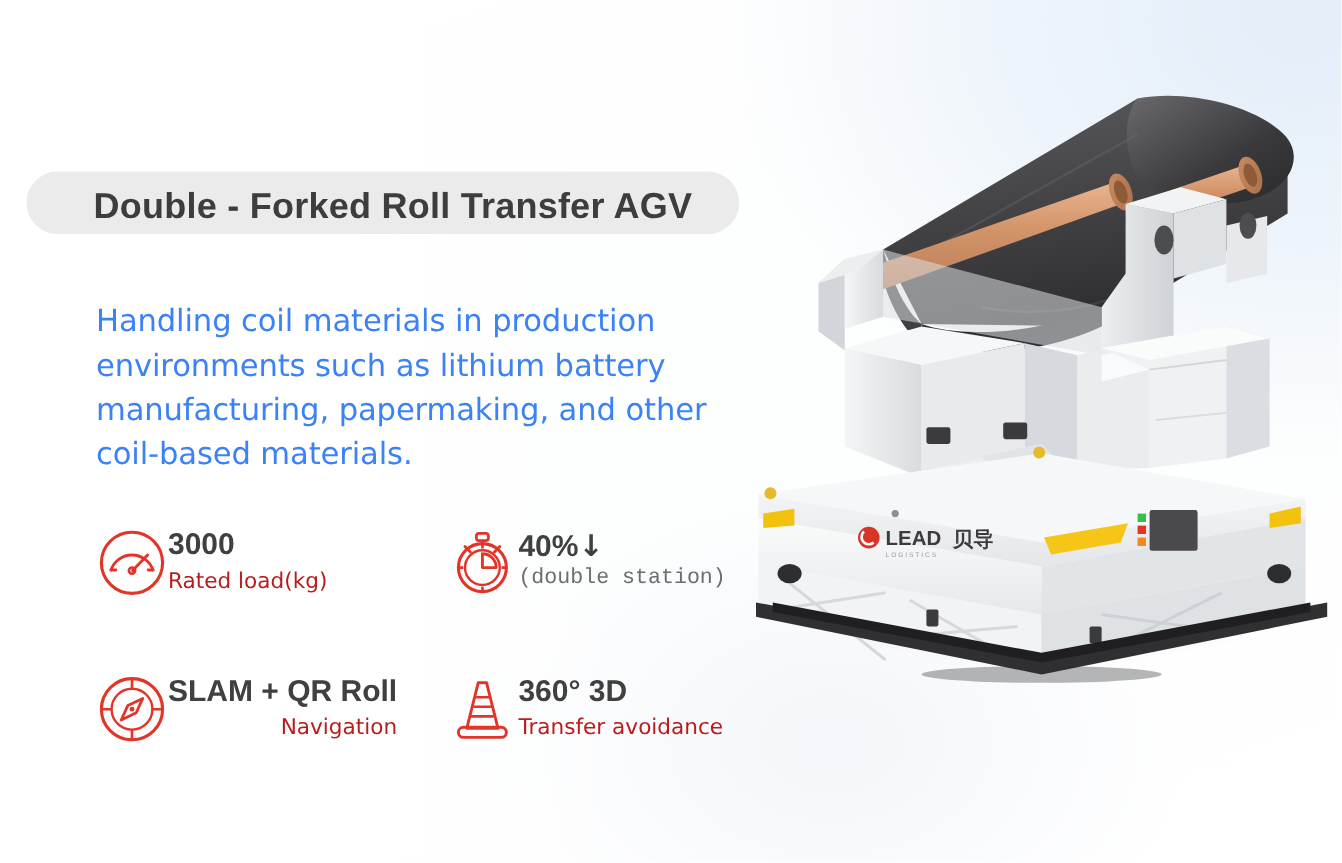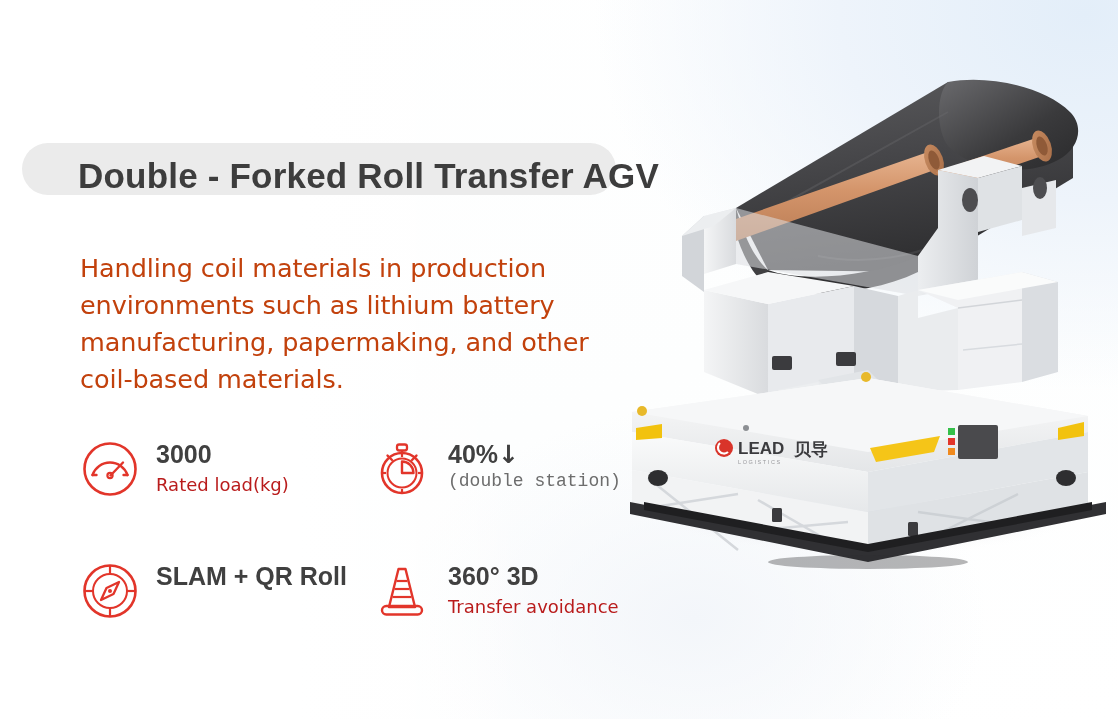--- a/index.html
+++ b/index.html
@@ -29,51 +29,51 @@
   #title-pill {
     position:absolute; left:22px; top:143px;
     width:594px; height:52px;
     background:#ebebeb;
     border-radius:26px;
   }
   #title-text {
     position:absolute; left:78px; top:156px;
     font-family:"Liberation Sans", sans-serif;
     font-weight:bold;
-    font-size:35px;
+    font-size:30px;
     letter-spacing:0.2px;
     color:#3d3d3d;
     white-space:nowrap;
   }
   #description {
     position:absolute; left:80px; top:250px;
     width:560px;
     font-family:"DejaVu Sans", sans-serif;
     font-size:25.5px;
     line-height:37px;
-    color:#c2410c;
+    color:#3b82f6;
     letter-spacing:-0.1px;
   }
 
   
   #specs {
     position:absolute; left:80px; top:437px;
     width:570px;
     display:grid;
     grid-template-columns:292px 278px;
     grid-template-rows:122px auto;
   }
   .spec-item { display:flex; align-items:flex-start; }
   .spec-icon {
     width:60px; height:60px;
     flex:0 0 60px;
     margin-top:2px;
   }
   .spec-icon svg { display:block; width:60px; height:60px; }
-  .spec-text { margin-left:16px; padding-top:3px; }
+  .spec-text { padding-top:3px; }
   .spec-value {
     font-family:"Liberation Sans", sans-serif;
     font-weight:bold;
     font-size:25px;
     color:#404040;
     line-height:29px;
     white-space:nowrap;
   }
   .spec-value .arrow { font-family:"DejaVu Sans", sans-serif; font-weight:bold; }
   .spec-label {
@@ -162,20 +162,21 @@
           <line x1="30" y1="4.5" x2="30" y2="13" stroke="#e2352a" stroke-width="2.2"></line>
           <line x1="30" y1="47" x2="30" y2="55.5" stroke="#e2352a" stroke-width="2.2"></line>
           <line x1="4.5" y1="30" x2="13" y2="30" stroke="#e2352a" stroke-width="2.2"></line>
           <line x1="47" y1="30" x2="55.5" y2="30" stroke="#e2352a" stroke-width="2.2"></line>
           <path d="M39 21 L33.5 33 L21 39 L26.5 27 Z" fill="none" stroke="#e2352a" stroke-width="2.3" stroke-linejoin="round"></path>
           <circle cx="30" cy="30" r="2" fill="#e2352a"></circle>
         </svg>
       </span>
       <span class="spec-text">
         <span class="spec-value" style="display: block;">SLAM + QR Roll</span>
+        <span class="spec-label" style="display: block;">Navigation</span>
       </span>
     </div>
 
     <div class="spec-item">
       <span class="spec-icon">
         <svg viewBox="0 0 60 60">
           <path d="M26.5 8 h7 l9.5 38 h-26 Z" fill="none" stroke="#e2352a" stroke-width="2.4" stroke-linejoin="round"></path>
           <line x1="24.5" y1="20" x2="35.5" y2="20" stroke="#e2352a" stroke-width="2.2"></line>
           <line x1="22.5" y1="28" x2="37.5" y2="28" stroke="#e2352a" stroke-width="2.2"></line>
           <line x1="20.5" y1="36" x2="39.5" y2="36" stroke="#e2352a" stroke-width="2.2"></line>

